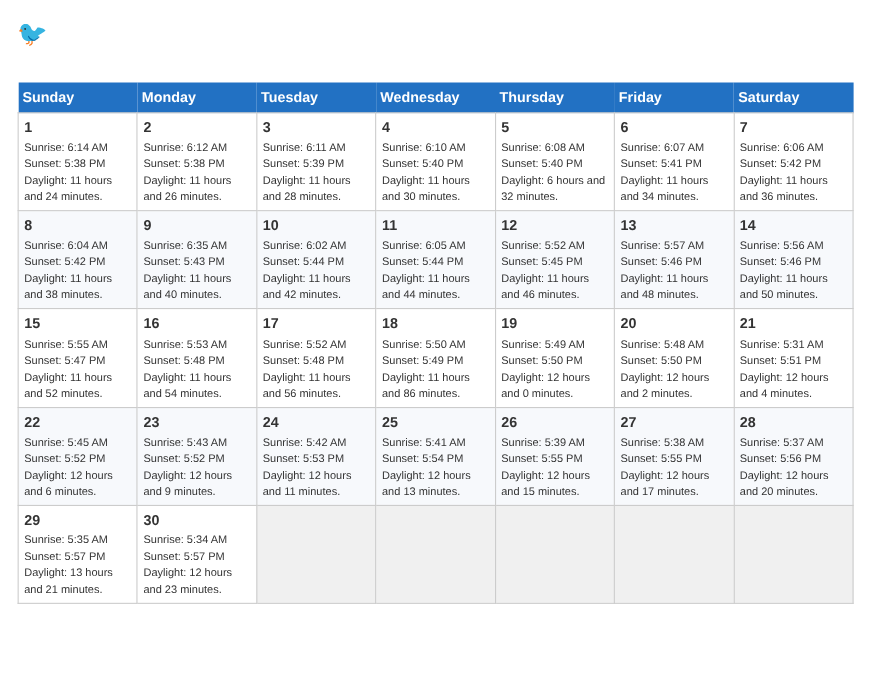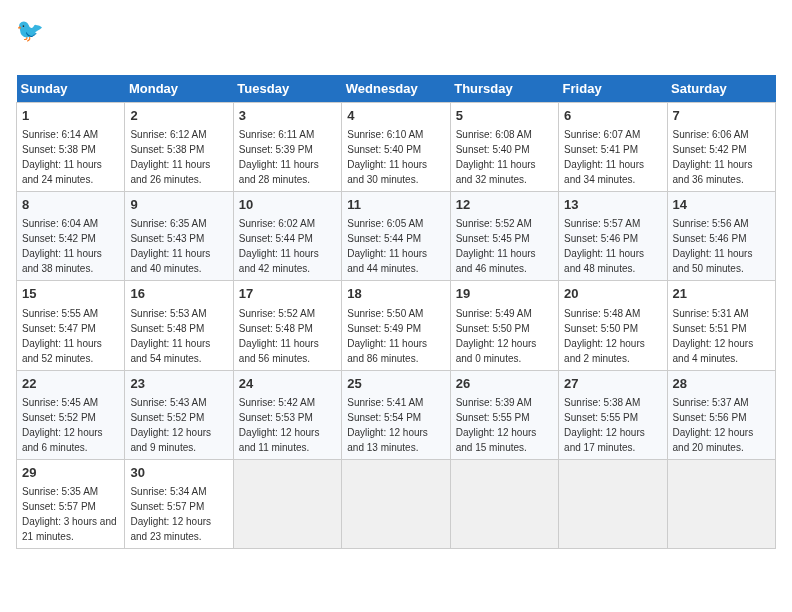--- a/index.html
+++ b/index.html
@@ -134,21 +134,21 @@
 <span class="day-info">Sunrise: 6:11 AM</span><br>
 <span class="day-info">Sunset: 5:39 PM</span><br>
 <span class="day-info">Daylight: 11 hours and 28 minutes.</span></td>
         <td><span class="day-number">4</span>
 <span class="day-info">Sunrise: 6:10 AM</span><br>
 <span class="day-info">Sunset: 5:40 PM</span><br>
 <span class="day-info">Daylight: 11 hours and 30 minutes.</span></td>
         <td><span class="day-number">5</span>
 <span class="day-info">Sunrise: 6:08 AM</span><br>
 <span class="day-info">Sunset: 5:40 PM</span><br>
-<span class="day-info">Daylight: 11 hours and 32 minutes.</span></td>
+<span class="day-info">Daylight: 6 hours and 32 minutes.</span></td>
         <td><span class="day-number">6</span>
 <span class="day-info">Sunrise: 6:07 AM</span><br>
 <span class="day-info">Sunset: 5:41 PM</span><br>
 <span class="day-info">Daylight: 11 hours and 34 minutes.</span></td>
         <td><span class="day-number">7</span>
 <span class="day-info">Sunrise: 6:06 AM</span><br>
 <span class="day-info">Sunset: 5:42 PM</span><br>
 <span class="day-info">Daylight: 11 hours and 36 minutes.</span></td>
       </tr>
       <tr>
@@ -238,21 +238,21 @@
 <span class="day-info">Daylight: 12 hours and 17 minutes.</span></td>
         <td><span class="day-number">28</span>
 <span class="day-info">Sunrise: 5:37 AM</span><br>
 <span class="day-info">Sunset: 5:56 PM</span><br>
 <span class="day-info">Daylight: 12 hours and 20 minutes.</span></td>
       </tr>
       <tr>
         <td><span class="day-number">29</span>
 <span class="day-info">Sunrise: 5:35 AM</span><br>
 <span class="day-info">Sunset: 5:57 PM</span><br>
-<span class="day-info">Daylight: 3 hours and 21 minutes.</span></td>
+<span class="day-info">Daylight: 13 hours and 21 minutes.</span></td>
         <td><span class="day-number">30</span>
 <span class="day-info">Sunrise: 5:34 AM</span><br>
 <span class="day-info">Sunset: 5:57 PM</span><br>
 <span class="day-info">Daylight: 12 hours and 23 minutes.</span></td>
         <td class="empty-cell"></td>
         <td class="empty-cell"></td>
         <td class="empty-cell"></td>
         <td class="empty-cell"></td>
         <td class="empty-cell"></td>
       </tr>

